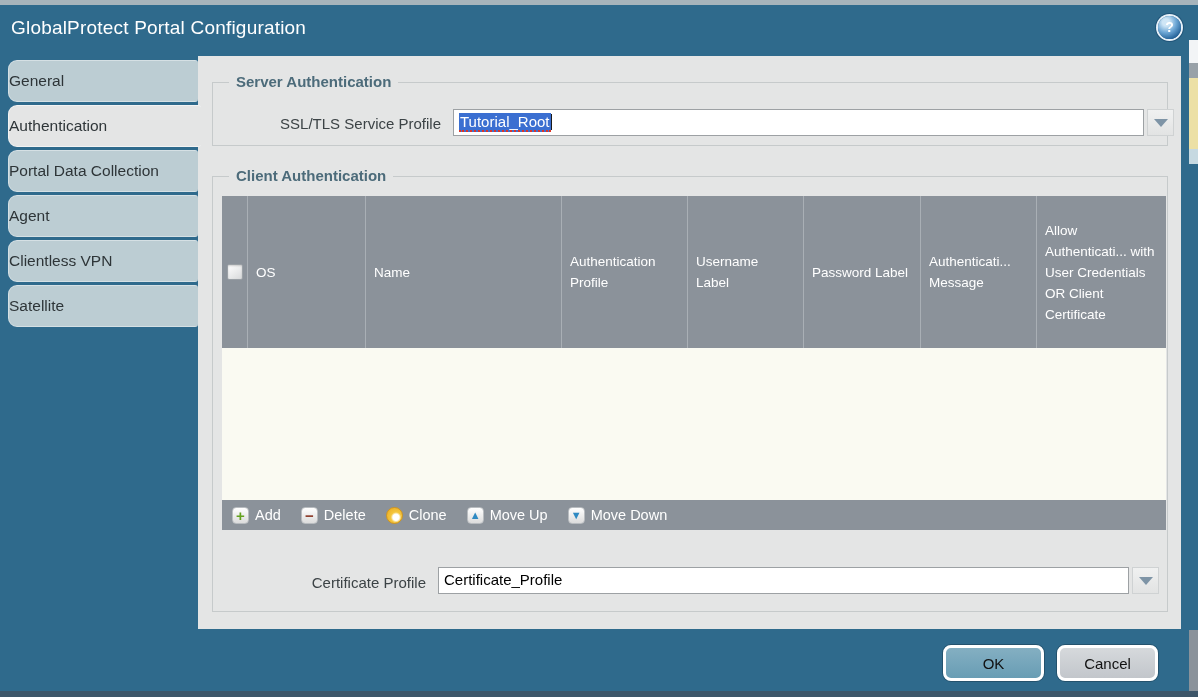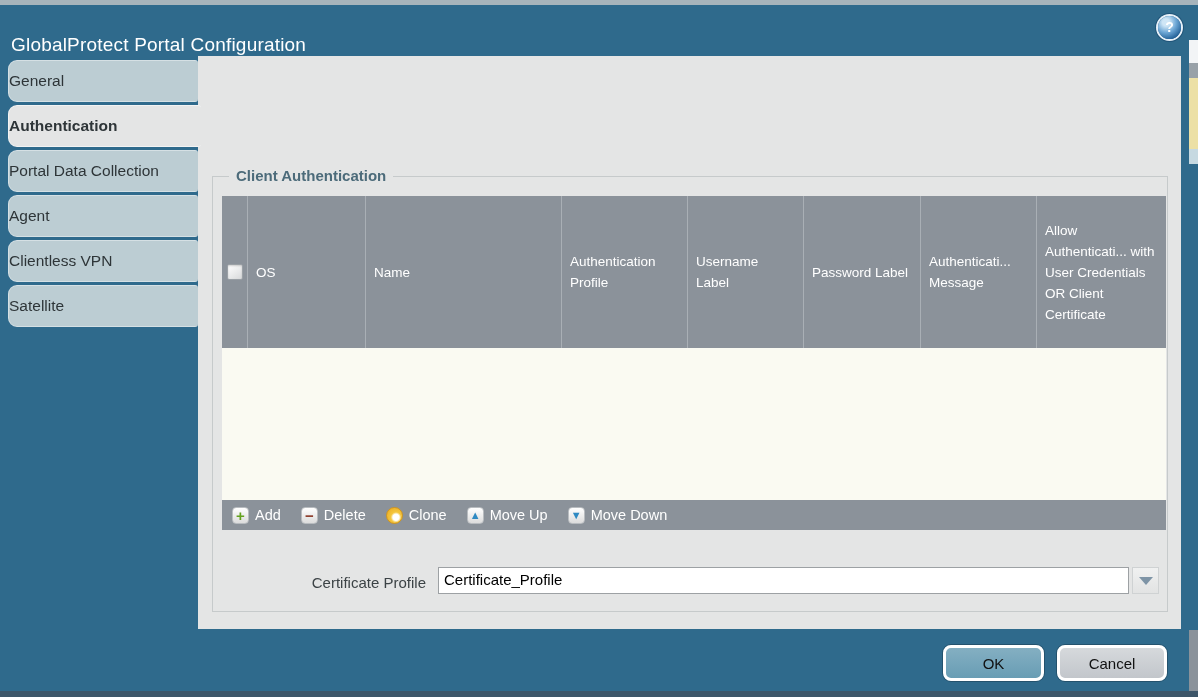--- a/index.html
+++ b/index.html
@@ -3,32 +3,32 @@
 <meta charset="utf-8">
 <style>
   * { margin:0; padding:0; box-sizing:border-box; }
   html,body { width:1198px; height:697px; }
   body { font-family:"Liberation Sans", sans-serif; position:relative; overflow:hidden;
          background:#2F6A8C; }
 
   .top-strip { position:absolute; left:0; top:0; width:1198px; height:5px; background:#A7B4BB; }
   .bottom-strip { position:absolute; left:0; bottom:0; width:1198px; height:6px; background:#3D5669; z-index:30; }
 
-  .titlebar-text { position:absolute; left:11px; top:34px; color:#FFFFFF; font-size:19px; letter-spacing:.2px; }
+  .titlebar-text { position:absolute; left:11px; top:17px; color:#FFFFFF; font-size:19px; letter-spacing:.2px; }
 
   .help-icon { position:absolute; left:1158px; top:16px; width:23px; height:23px; border-radius:50%;
     background:radial-gradient(circle at 35% 28%, #CFE6F6 0 16%, #6FA8D6 45%, #1E5C94 80%);
     box-shadow:0 0 0 2px #E6F0F8, 0 0 0 3px rgba(18,66,104,.55);
     color:#FFFFFF; font-weight:bold; font-size:14px; text-align:center; line-height:23px; cursor:pointer; }
 
   
   .tab { position:absolute; left:8px; width:190px; height:42px; background:#BCCDD3;
     border-radius:9px 3px 3px 9px; border:1px solid rgba(255,255,255,.38); border-right:none;
     color:#2E3538; font-size:15.5px; line-height:40px; cursor:pointer; }
-  .tab.selected { background:#E4E5E5; width:193px; border-color:rgba(255,255,255,.55); z-index:5;font-weight:bold; }
+  .tab.selected { background:#E4E5E5; width:193px; border-color:rgba(255,255,255,.55); z-index:5; }
 
   
   .panel { position:absolute; left:198px; top:56px; width:983px; height:573px; background:#E4E5E5; }
 
   .groupbox { position:absolute; border:1px solid #C6CACB; }
   .legend { position:absolute; top:-10px; left:16px; background:#E4E5E5; padding:0 7px;
     font-weight:bold; font-size:15px; color:#4C6B7A; white-space:nowrap; }
 
   .field-label { position:absolute; left:0; width:228px; text-align:right; font-size:15px; color:#3C4346; line-height:20px; }
   .field-input { position:absolute; left:240px; width:691px; height:27px; background:#FFFFFF;
@@ -62,21 +62,21 @@
   .icon-minus { color:#8C3A28; font-size:15px; }
   .icon-clone { width:17px; height:17px; border-radius:50%; border:1px solid #D1951D;
     background:radial-gradient(circle at 60% 62%, #FFFFFF 0 24%, #F4C63E 40%, #E9A81D 100%); }
   .icon-arrow { color:#2F8AC3; font-size:11px; }
 
   
   .btn { position:absolute; top:645px; height:36px; border:3px solid #FFFFFF; border-radius:8px;
     display:flex; align-items:center; justify-content:center; font-size:15px; color:#111;
     cursor:pointer; box-shadow:0 0 0 1px rgba(0,0,0,.22); }
   .btn-ok { left:943px; width:101px; background:linear-gradient(#84AFC2,#689DB4); }
-  .btn-cancel { left:1057px; width:110px; background:linear-gradient(#D6D9DC,#C2C6CB); }
+  .btn-cancel { left:1057px; width:101px; background:linear-gradient(#D6D9DC,#C2C6CB); }
 
   
   .sliver { position:absolute; left:1189px; width:9px; }
 </style>
 </head>
 <body>
 
 <div>
 
   <div class="top-strip"></div>
@@ -86,20 +86,28 @@
 
   <div class="tab" style="top:60px"><span>General</span></div>
   <div class="tab selected" style="top:105px"><span>Authentication</span></div>
   <div class="tab" style="top:150px"><span>Portal Data Collection</span></div>
   <div class="tab" style="top:195px"><span>Agent</span></div>
   <div class="tab" style="top:240px"><span>Clientless VPN</span></div>
   <div class="tab" style="top:285px"><span>Satellite</span></div>
 
   <div class="panel">
 
+    <div class="groupbox" style="left:14px; top:26px; width:956px; height:64px;">
+      <span class="legend">Server Authentication</span>
+      <span class="field-label" style="top:31px">SSL/TLS Service Profile</span>
+      <div class="field-input" style="top:26px"><span class="sel-text">Tutorial_Root</span><span class="caret"></span></div>
+      <div class="dd-btn" style="top:26px">
+          <span class="dd-arrow"></span>
+        </div>
+    </div>
 
     <div class="groupbox" style="left:14px; top:120px; width:956px; height:436px;">
       <span class="legend">Client Authentication</span>
     </div>
 
     <div class="grid">
       <div class="grid-header">
         <div class="gh-cell gh-check" style="width:26px">
             <span class="checkbox"></span>
           </div>

